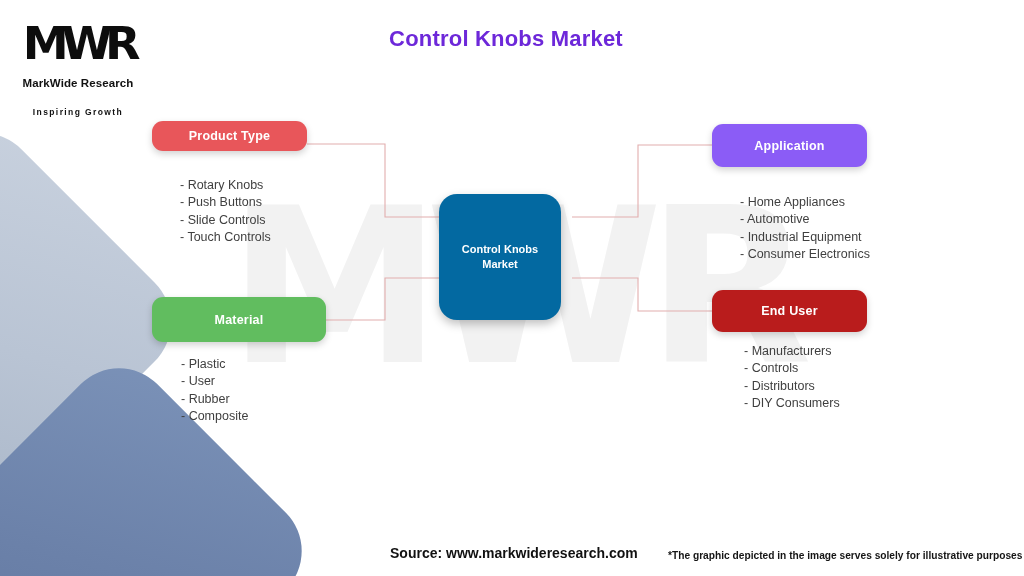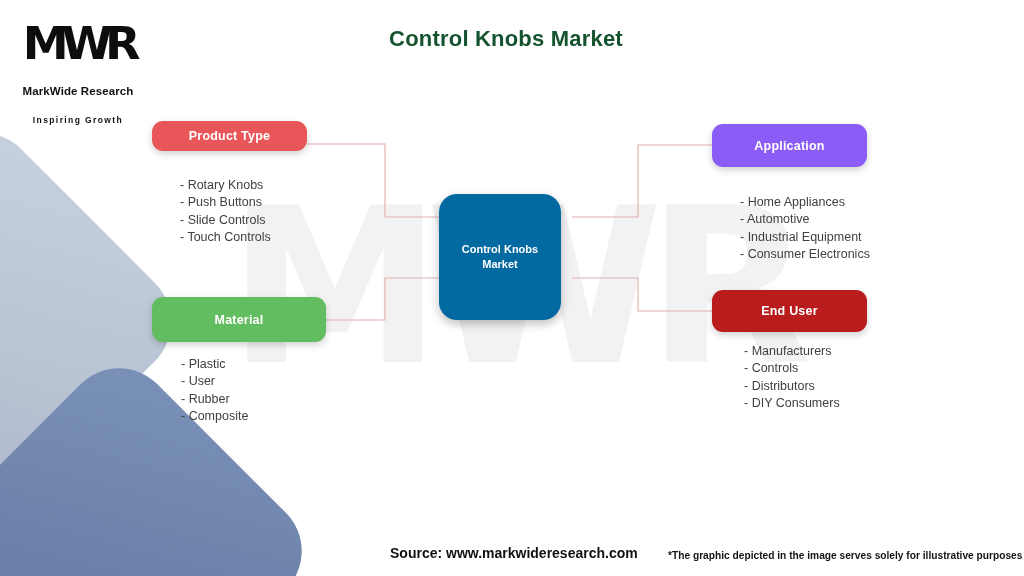--- a/index.html
+++ b/index.html
@@ -67,42 +67,42 @@
     font-family: "DejaVu Sans", sans-serif;
     font-size: 44px;
     font-weight: 700;
     letter-spacing: -7px;
     color: #0d0d0d;
     display: block;
     transform: scaleX(1.05);
   }
   .logo-name {
     display: block;
-    margin-top: 20px;
+    margin-top: 12px;
     font-size: 11.5px;
     font-weight: 700;
     color: #111111;
     letter-spacing: 0.1px;
   }
   .logo-tagline {
     display: block;
     margin-top: 18px;
     font-size: 8.5px;
     font-weight: 700;
     color: #111111;
     letter-spacing: 1.4px;
   }
 
   .page-title {
     position: absolute;
     left: 0; right: 12px; top: 26px;
     text-align: center;
     font-size: 22px;
     font-weight: 700;
-    color: #14532d;
+    color: #6d28d9;
     letter-spacing: 0.2px;
   }
 
   
   .connectors {
     position: absolute; left: 0; top: 0;
     width: 1024px; height: 576px;
     pointer-events: none;
   }
   .connectors path {

